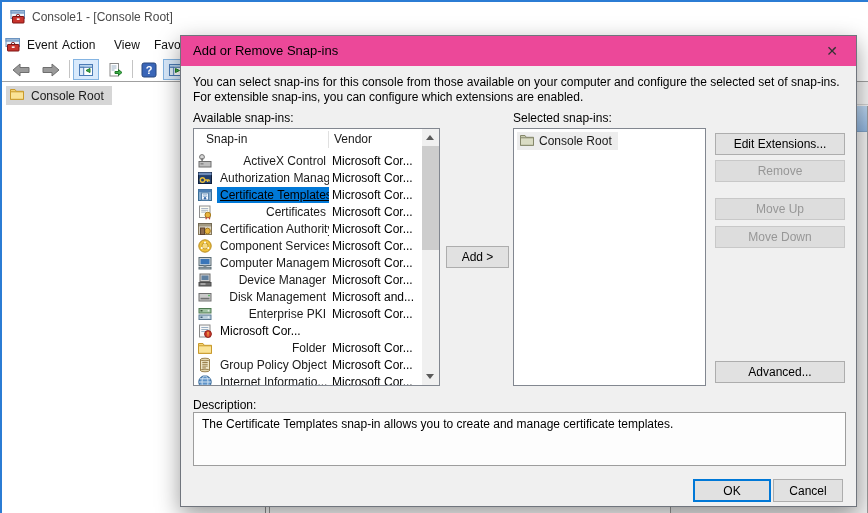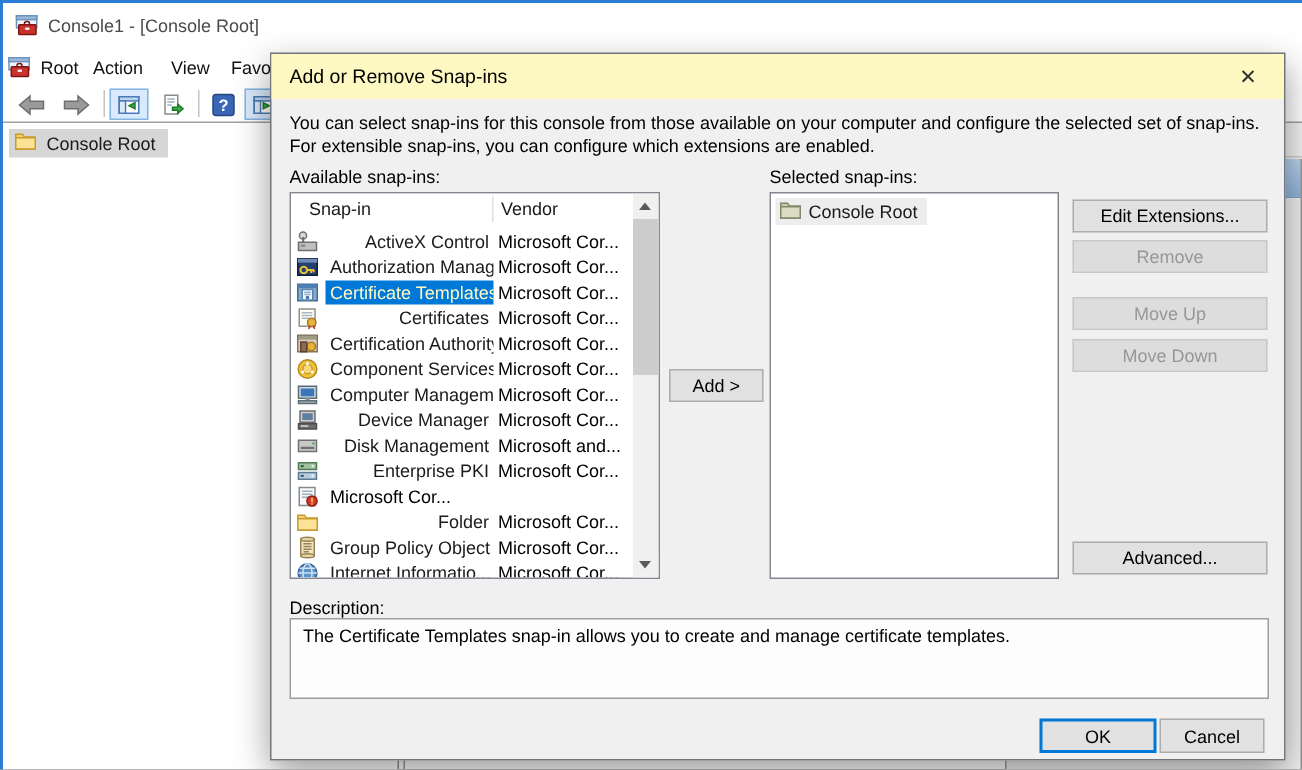--- a/index.html
+++ b/index.html
@@ -29,41 +29,41 @@
              background:#d6d6d6; padding:0 8px 0 3px; }
   .treeitem svg{ width:16px; height:16px; margin-right:6px; }
   .actionspane{ left:668px; top:80px; width:200px; height:433px; background:#f0f0f0; border-left:1px solid #9a9a9a; }
   .ap-header{ position:absolute; left:0; top:0; width:100%; height:23px; background:#f2f2f2; border-bottom:1px solid #cfcfcf; }
   .ap-blue{ position:absolute; left:0; top:24px; width:197px; height:26px;
             background:linear-gradient(#bad4ee,#8fb4dd); border-bottom:1px solid #7fa1c6; }
   .ap-rightline{ position:absolute; right:2px; top:24px; width:1px; height:409px; background:#9a9a9a; }
   
   .dialog{ left:178px; top:33px; width:677px; height:472px; background:#f0f0f0;
            border:1px solid #70757d; box-shadow:0 8px 22px rgba(0,0,0,.4); z-index:10; }
-  .dlg-titlebar{ position:absolute; left:0; top:0; width:100%; height:30px; background:#fef9c3; }
+  .dlg-titlebar{ position:absolute; left:0; top:0; width:100%; height:30px; background:#ec4899; }
   .dlg-title{ position:absolute; left:12px; top:0; line-height:30px; font-size:13px; color:#000; }
   .dlg-close{ position:absolute; right:8px; top:3px; width:32px; height:24px; text-align:center;
               line-height:24px; font-size:14px; color:#333; }
   .dlg-intro{ position:absolute; left:12px; top:39px; width:652px; line-height:15px; color:#000; }
   .panel-label{ position:absolute; color:#000; }
   .listbox{ position:absolute; background:#fff; border:1px solid #828790; overflow:hidden; }
   .lb-avail{ left:12px; top:92px; width:247px; height:258px; }
   .lb-sel{ left:332px; top:92px; width:193px; height:258px; }
   .lb-head{ position:absolute; left:0; top:0; width:228px; height:21px; background:#fff; }
   .lb-head .h1{ position:absolute; left:12px; top:3px; }
   .lb-head .h2{ position:absolute; left:140px; top:3px; }
   .col-div{ position:absolute; left:134px; top:2px; width:1px; height:17px; background:#e0e0e0; }
   .rows{ position:absolute; left:0; top:23px; width:228px; height:233px; overflow:hidden; }
   .lrow{ display:flex; align-items:center; height:17px; white-space:nowrap; }
   .ric{ width:16px; height:16px; margin:0 4px 0 3px; flex:none; }
   .ric svg{ width:16px; height:16px; display:block; }
   .rname{ width:112px; overflow:hidden; flex:none;text-align:right; }
   .rname span{ display:inline-block; padding:0 3px; line-height:16px; }
   .lrow.selected .rname{ background:#0078d7; }
-  .lrow.selected .rname span{ color:#fef9c3; }
+  .lrow.selected .rname span{ color:#000000;text-decoration:underline; }
   .rven{ margin-left:3px; overflow:hidden; color:#000; }
   
   .sbar{ position:absolute; right:0; top:0; width:17px; height:256px; background:#f0f0f0; }
   .sbtn{ position:absolute; left:0; width:17px; height:17px; background:#f0f0f0; }
   .sbtn.up{ top:0; } .sbtn.down{ bottom:0; }
   .tri-up{ position:absolute; left:4px; top:6px; width:0; height:0;
            border-left:4px solid transparent; border-right:4px solid transparent; border-bottom:5px solid #5a5a5a; }
   .tri-down{ position:absolute; left:4px; top:6px; width:0; height:0;
            border-left:4px solid transparent; border-right:4px solid transparent; border-top:5px solid #5a5a5a; }
   .sthumb{ position:absolute; left:0; top:17px; width:17px; height:104px; background:#cdcdcd; }
@@ -105,21 +105,21 @@
   </div>
 
   <div class="abs menubar">
     <span class="appicon"><svg viewBox="0 0 16 16" width="16" height="16">
           <rect x="1" y="1.5" width="13.5" height="8" fill="#eef4fb" stroke="#6b93c0"></rect>
           <rect x="1" y="1.5" width="13.5" height="2.6" fill="#9db8d6" stroke="#6b93c0"></rect>
           <path d="M6.3 8 v-1.1 a1.5 1.5 0 0 1 1.5-1.5 h.4 a1.5 1.5 0 0 1 1.5 1.5 V8" fill="none" stroke="#7e1515"></path>
           <rect x="2.5" y="7.5" width="11.5" height="6.5" rx=".5" fill="#c8342c" stroke="#7e1515"></rect>
           <rect x="6.8" y="9.4" width="2.8" height="1.5" fill="#fff"></rect>
         </svg></span>
-    <span class="menuitem" style="left:21px">Root</span>
+    <span class="menuitem" style="left:21px">Event</span>
     <span class="menuitem" style="left:56px">Action</span>
     <span class="menuitem" style="left:108px">View</span>
     <span class="menuitem" style="left:148px">Favorites</span>
   </div>
 
   <div class="abs toolbar" id="toolbar">
       <div class="titem" style="left: 5px; width: 27px;">
         <svg viewBox="0 0 20 16" width="20" height="16">
           <path d="M9 2 L2 8 L9 14 V10.5 H18 V5.5 H9 Z" fill="#9a9a9a" stroke="#6e6e6e"></path>
         </svg>

